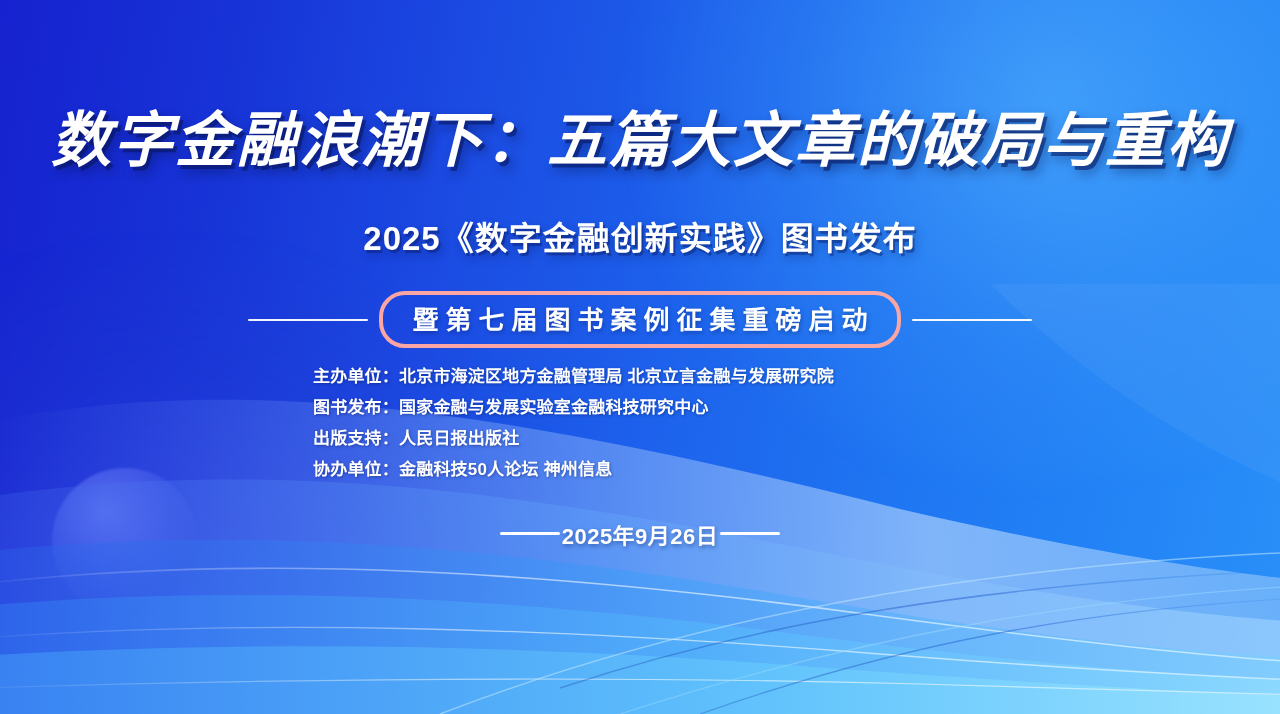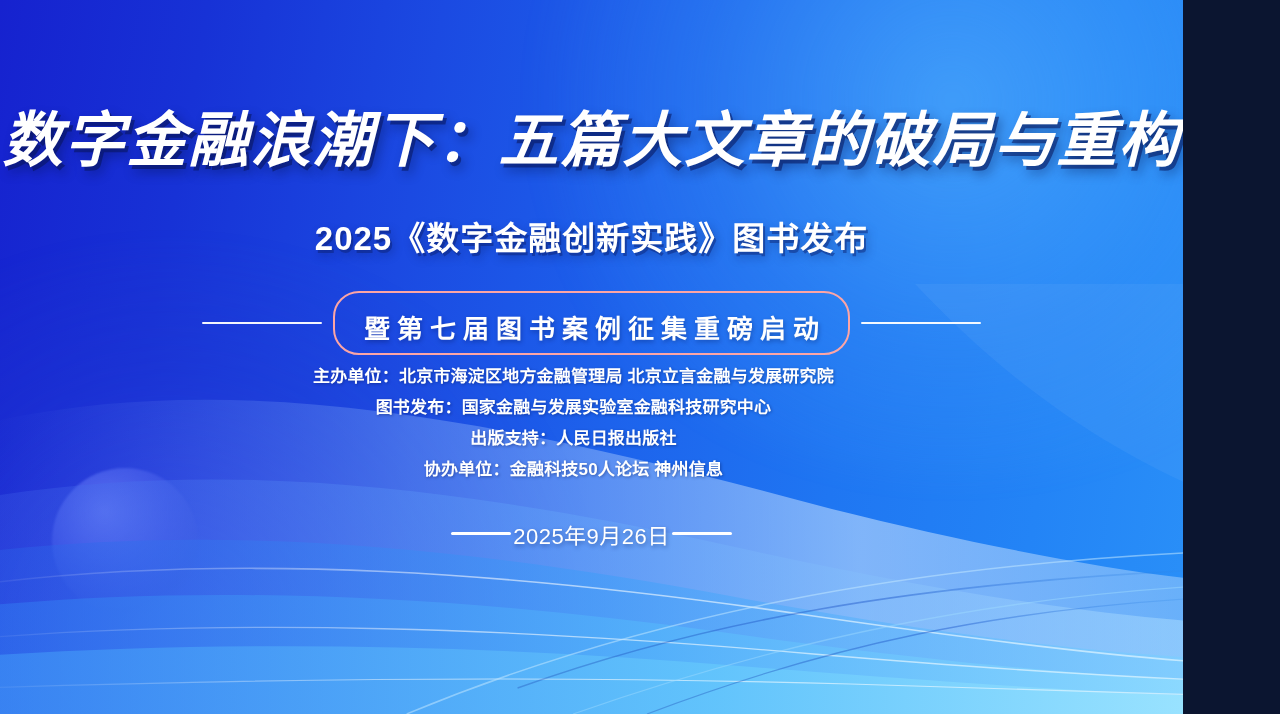--- a/index.html
+++ b/index.html
@@ -1,21 +1,21 @@
 <!DOCTYPE html>
 <html lang="zh-CN"><head>
 <meta charset="utf-8">
 <title>Event Banner</title>
 <style>
   html,body{margin:0;padding:0;background:#0b1530;}
   *{box-sizing:border-box;}
 
   .stage{
     position:relative;
-    width:1183px;
+    width:1280px;
     height:714px;
     overflow:hidden;
     font-family:"Liberation Sans","DejaVu Sans",sans-serif;
     background:#be185d;
     user-select:none;
   }
 
   
   .bg-base{
     position:absolute; inset:0;
@@ -95,23 +95,23 @@
     justify-content:center;
     gap:11px;
   }
   .pill-rule{
     width:120px; height:2px;
     background:#ffffff;
     opacity:.95;
     border-radius:2px;
   }
   .pill{
-    border:2px solid #fca5a5;
+    border:4px solid #fca5a5;
     border-radius:26px;
-    padding:22px 22px 9px;
+    padding:11px 22px 9px;
     font-size:26px;
     font-weight:700;
     letter-spacing:7px;
     color:#ffffff;
     text-indent:7px;
     line-height:1.12;
     white-space:nowrap;
     text-shadow:1px 2px 4px rgba(5,20,80,.35);
   }
 
@@ -121,40 +121,39 @@
     left:313px;
   }
   .org-line{
     font-size:17px;
     font-weight:700;
     color:#ffffff;
     line-height:31px;
     letter-spacing:.2px;
     white-space:nowrap;
     text-shadow:1px 1px 3px rgba(5,20,80,.42);
-    text-align:center;
   }
 
   .date-row{
     position:absolute;
     top:518px; left:0; right:0;
     display:flex;
     align-items:center;
     justify-content:center;
     gap:0;
   }
   .date-rule{
     width:60px; height:3px;
     background:#ffffff;
     border-radius:2px;
     margin-bottom:2px;
   }
   .date-text{
     font-size:22px;
-    font-weight:400;
+    font-weight:700;
     color:#ffffff;
     letter-spacing:.5px;
     padding:0 2px;
     white-space:nowrap;
     text-shadow:1px 2px 4px rgba(5,20,80,.4);
     text-align:right;
   }
 </style>
 </head>
 <body>

